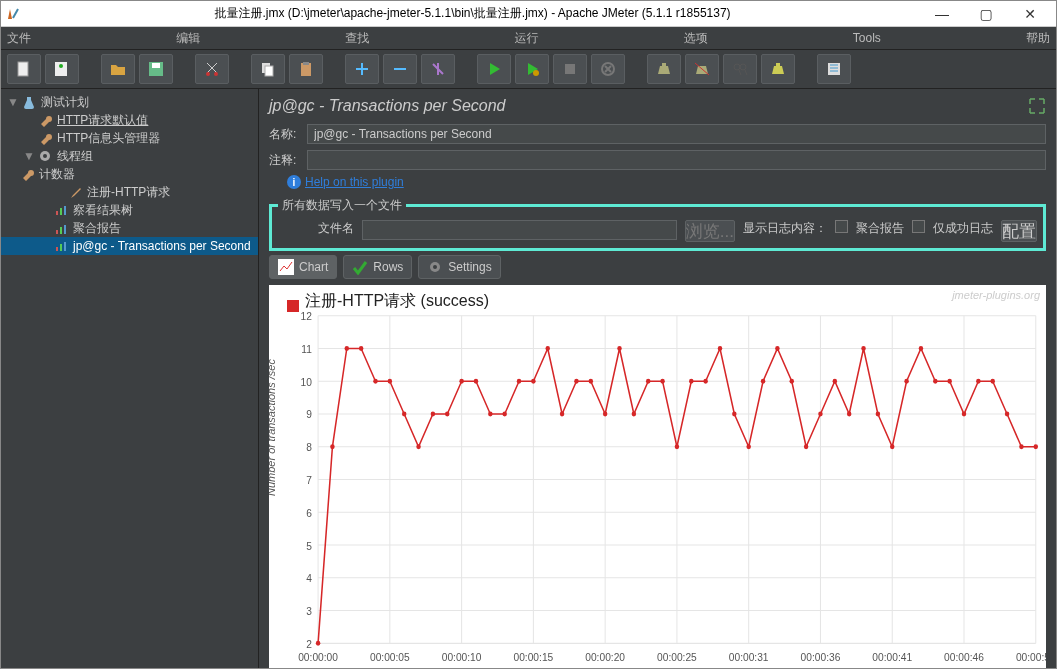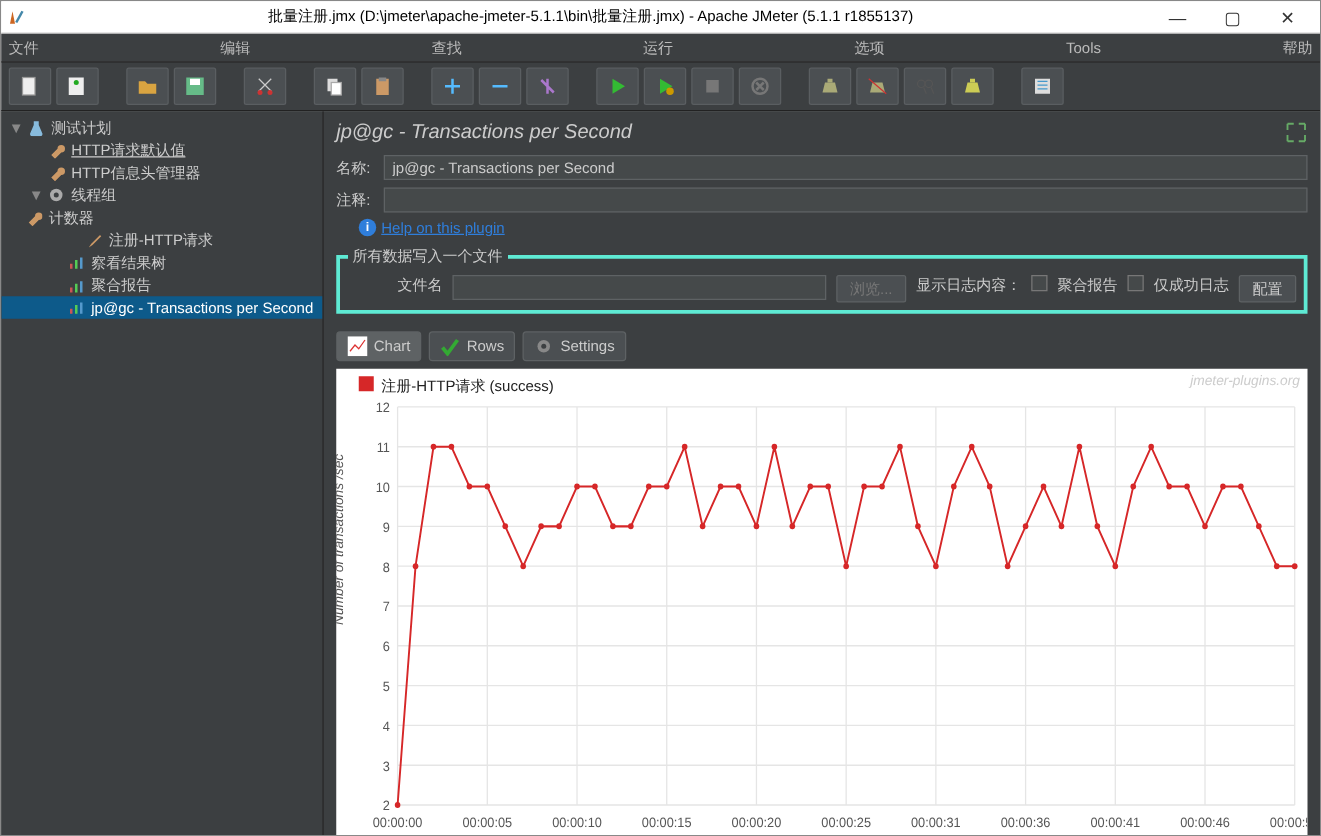--- a/index.html
+++ b/index.html
@@ -26,28 +26,28 @@
   .panel-title { font-size:16px; color:#ccc; flex:1; font-style:italic;}
   .expand-icon { width:18px; height:18px; }
   .form-row { display:flex; align-items:center; height:22px; margin-bottom:4px; gap:6px;justify-content:center;}
   .form-label { width:32px; text-align:left; }
   .form-input { flex:1; background:#45494a; border:1px solid #5e6264; height:20px; color:#ccc; padding:0 6px; font-size:12px;}
   .help-link { color:#2f7edb; text-decoration:underline; margin-left:18px; font-size:12px; display:flex; align-items:center; gap:4px;}
   .info-ico { width:14px; height:14px; border-radius:50%; background:#2f7edb; color:#fff; display:inline-flex; align-items:center; justify-content:center; font-size:10px; font-weight:bold;}
   fieldset.file-group { border:3px solid #5eead4; margin-top:8px; padding:6px; }
   fieldset.file-group legend { color:#ccc; padding:0 4px; font-size:12px;}
   .file-row { display:flex; gap:8px;margin-left:40px; }
-  .btn { background:#4b4f52; border:1px solid #5e6264; color:#ccc; height:22px; padding:0 10px; font-size:12px; display:inline-flex; align-items:center; border-radius:2px;}
+  .btn { background:#4b4f52; border:1px solid #5e6264; color:#ccc; height:22px; padding:0 0; font-size:17px; display:inline-flex; align-items:center; border-radius:2px;}
   .btn.disabled { color:#777; }
   .cb { width:13px; height:13px; background:#45494a; border:1px solid #777; display:inline-block;}
-  .tabs { display:flex; gap:6px; margin-top:14px;}
+  .tabs { display:flex; gap:6px; margin-top:4px;}
   .tab { background:#4b4f52; border:1px solid #5e6264; padding:3px 8px; display:flex; align-items:center; gap:5px; border-radius:3px;}
   .tab.active { background:#5e6264; }
   .chart-area { flex:1; background:#fff; margin-top:6px; position:relative; overflow:hidden;}
-  .legend { position:absolute; left:18px; top:6px; font-size:12px; display:flex; align-items:flex-start; gap:6px; color:#222;}
+  .legend { position:absolute; left:18px; top:6px; font-size:16px; display:flex; align-items:flex-end; gap:6px; color:#222;}
   .legend-swatch { width:12px; height:12px; background:#d62728; }
   .watermark { position:absolute; right:6px; top:4px; color:#ccc; font-size:11px; font-style:italic;}
   .chart-svg { position:absolute; left:0; top:24px; width:100%; height:calc(100% - 24px);}
   .ylabel { position:absolute; left:2px; top:55%; transform:rotate(-90deg) translate(0,-50%); transform-origin:left top; font-size:11px; color:#555; font-style:italic; white-space:nowrap;}
 </style>
 </head>
 <body>
 
 <div class="window">
   <div class="titlebar">

